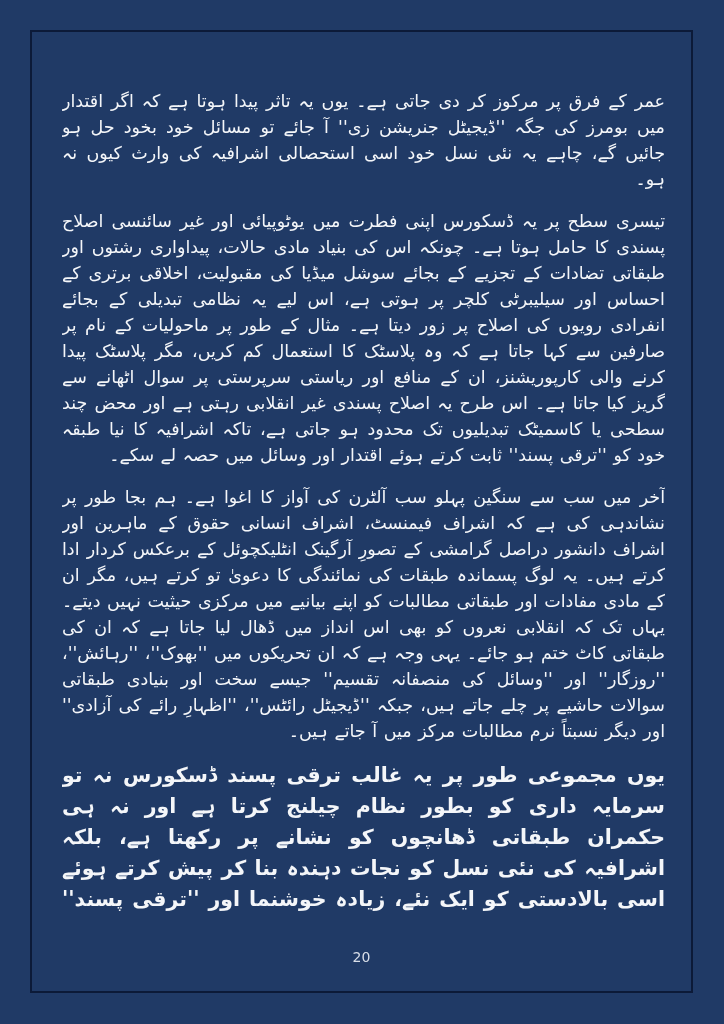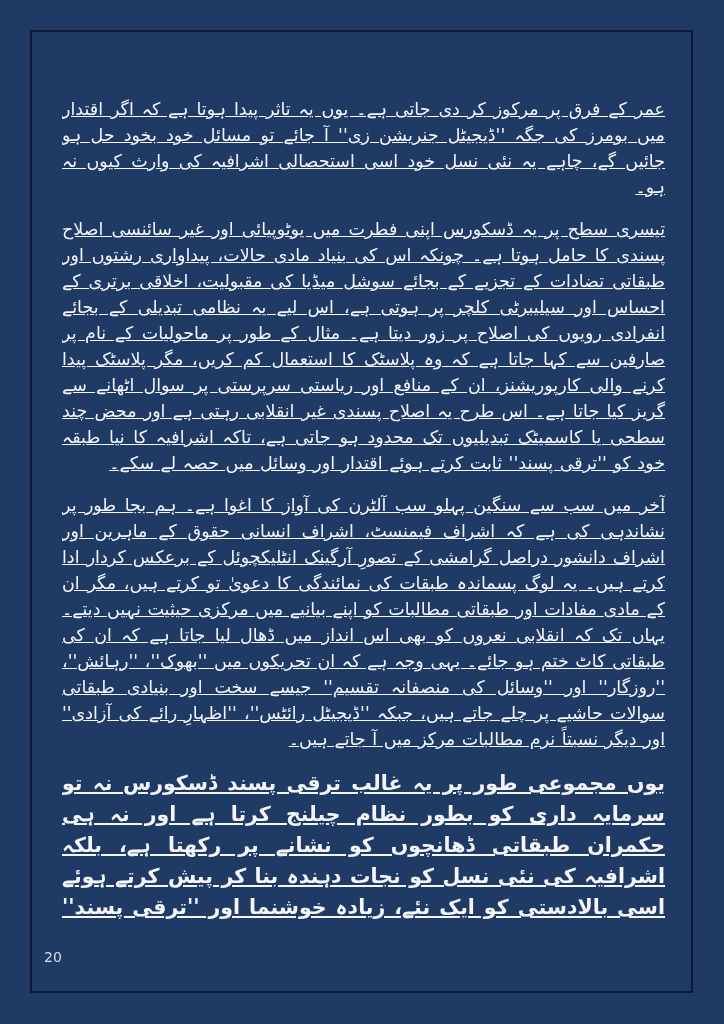--- a/index.html
+++ b/index.html
@@ -34,39 +34,39 @@
     top: 52px;
     right: 26px;
     left: 30px;
     bottom: 70px;
     direction: rtl;
     text-align: justify;
     overflow: hidden;
     color: var(--text, #F4F6F9);
   }
   .para {
-    margin: 12px 0 16px 0;
+    margin: 4px 0 16px 0;
     word-spacing: 1px;
-    text-decoration: underline;
   }
   .para.regular {
     font-size: 17.5px;
     line-height: 26px;
     font-weight: normal;
   }
   .para.emphasis {
     font-size: 20.5px;
     line-height: 31px;
     font-weight: bold;
   }
   .page-number {
     position: absolute;
-    left: 12px;
+    left: 0;
     right: 0;
     bottom: 26px;
+    text-align: center;
     font-size: 14px;
     color: var(--page_number, #D8DEE8);
     direction: ltr;
   }
 </style>
 </head>
 <body>
 
 <div class="page">
   <div class="frame">

